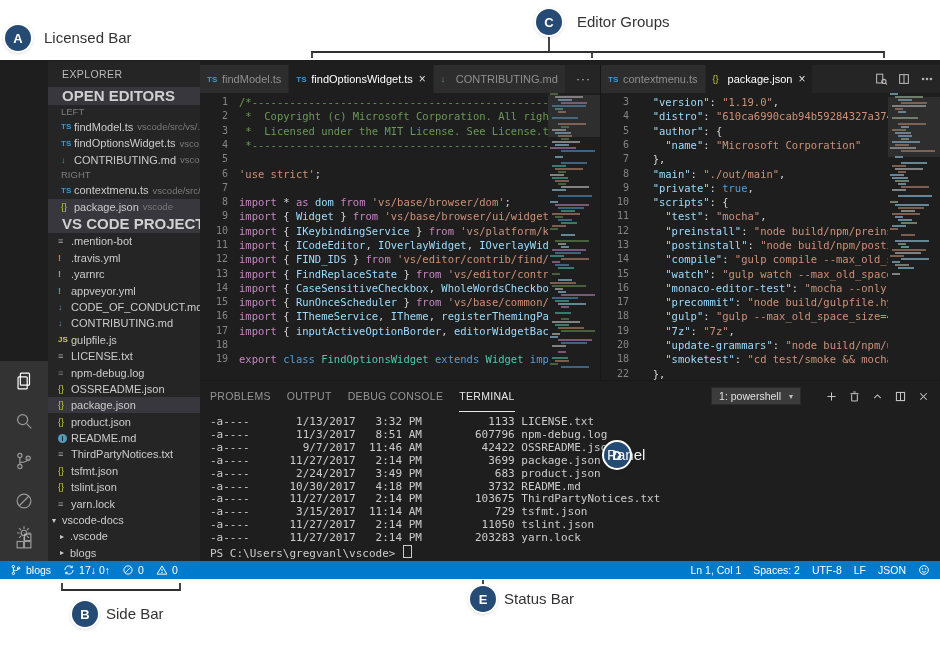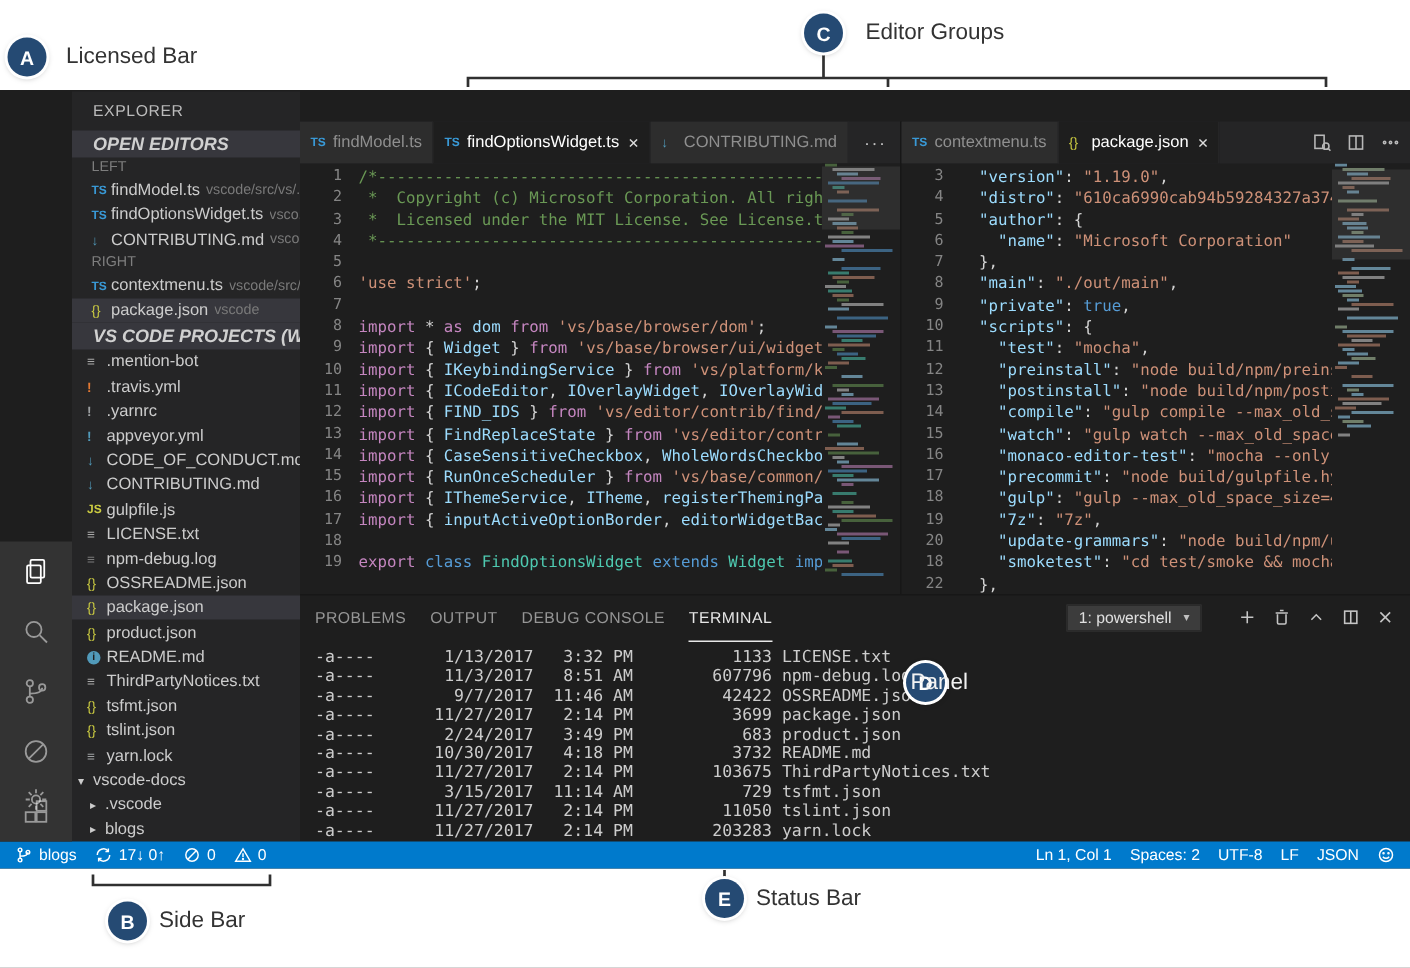--- a/index.html
+++ b/index.html
@@ -22,21 +22,21 @@
   
   .activity-bar{width:48px;background:#333333;position:relative;flex:none;}
   .ab-item{width:48px;height:40px;display:flex;align-items:center;justify-content:center;opacity:.5;cursor:pointer;}
   .ab-item.active{opacity:1;}
   .ab-item svg{width:22px;height:22px;stroke:#ffffff;fill:none;stroke-width:1.3;}
   .ab-bottom{position:absolute;bottom:8px;left:0;width:48px;}
 
   
   .sidebar{width:152px;background:#252526;overflow:hidden;flex:none;}
   .sb-title{height:26px;line-height:26px;padding-left:14px;color:#bbbbbb;font-size:10.5px;letter-spacing:.4px;}
-  .sb-header{height:18px;line-height:18px;background:#37373d;color:#d0d0d0;font-weight:bold;font-size:12px;padding-left:14px;cursor:pointer;white-space:nowrap;overflow:hidden;font-style:italic;}
+  .sb-header{height:18px;line-height:18px;background:#37373d;color:#d0d0d0;font-weight:bold;font-size:15px;padding-left:14px;cursor:pointer;white-space:nowrap;overflow:hidden;}
   .oe-group-label{height:14px;line-height:14px;padding-left:13px;color:#7e7e7e;font-size:9.5px;}
   .oe-row{height:16.5px;display:flex;align-items:center;padding-left:13px;cursor:pointer;white-space:nowrap;overflow:hidden;}
   .oe-row.selected{background:#37373d;}
   .oe-name{color:#cccccc;font-size:11px;margin-right:4px;}
   .oe-detail{color:#7a7a7a;font-size:9.5px;overflow:hidden;}
   .file-row{height:16.4px;display:flex;align-items:center;padding-left:10px;cursor:pointer;white-space:nowrap;overflow:hidden;}
   .file-row.selected{background:#37373d;}
   .file-row .name{font-size:11px;color:#cccccc;}
   .file-row.folder{padding-left:4px;}
   .file-row.folder.child{padding-left:12px;}
@@ -610,21 +610,21 @@
           <div class="terminal" id="terminal"><div class="term-lines">-a----       1/13/2017   3:32 PM          1133 LICENSE.txt
 -a----       11/3/2017   8:51 AM        607796 npm-debug.log
 -a----        9/7/2017  11:46 AM         42422 OSSREADME.json
 -a----      11/27/2017   2:14 PM          3699 package.json
 -a----       2/24/2017   3:49 PM           683 product.json
 -a----      10/30/2017   4:18 PM          3732 README.md
 -a----      11/27/2017   2:14 PM        103675 ThirdPartyNotices.txt
 -a----       3/15/2017  11:14 AM           729 tsfmt.json
 -a----      11/27/2017   2:14 PM         11050 tslint.json
 -a----      11/27/2017   2:14 PM        203283 yarn.lock
-</div></div>
+</div><div class="term-prompt"><span>PS C:\Users\gregvanl\vscode&gt; </span><span class="cursor"></span></div></div>
         </div>
       </div>
 
     </div>
 
     <div class="status-bar">
       <div class="sb-left" id="status-left">
           <div class="sb-item">
             <span class="sb-ic">
               <svg viewBox="0 0 16 16">

